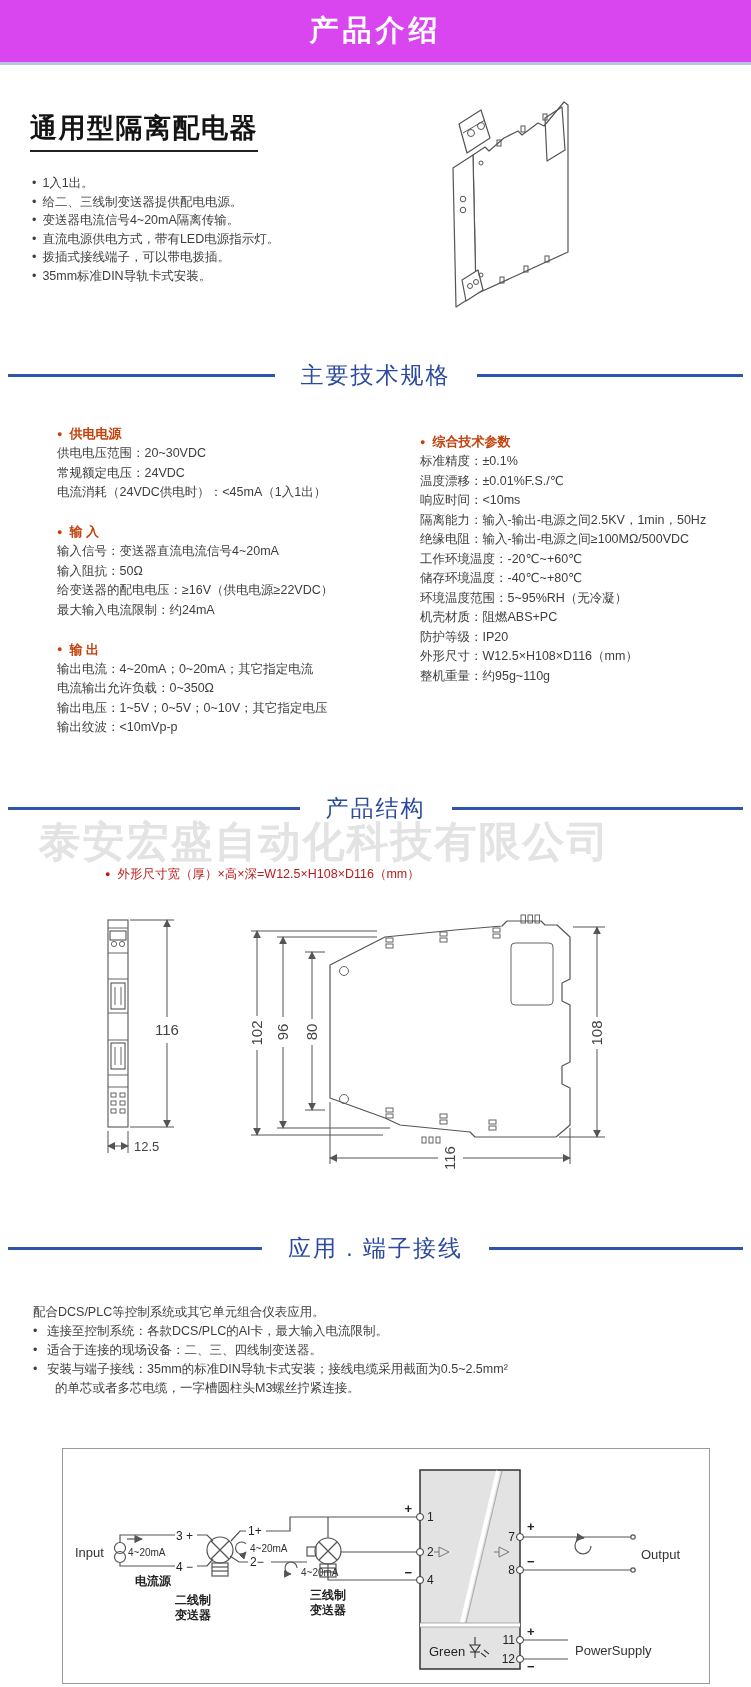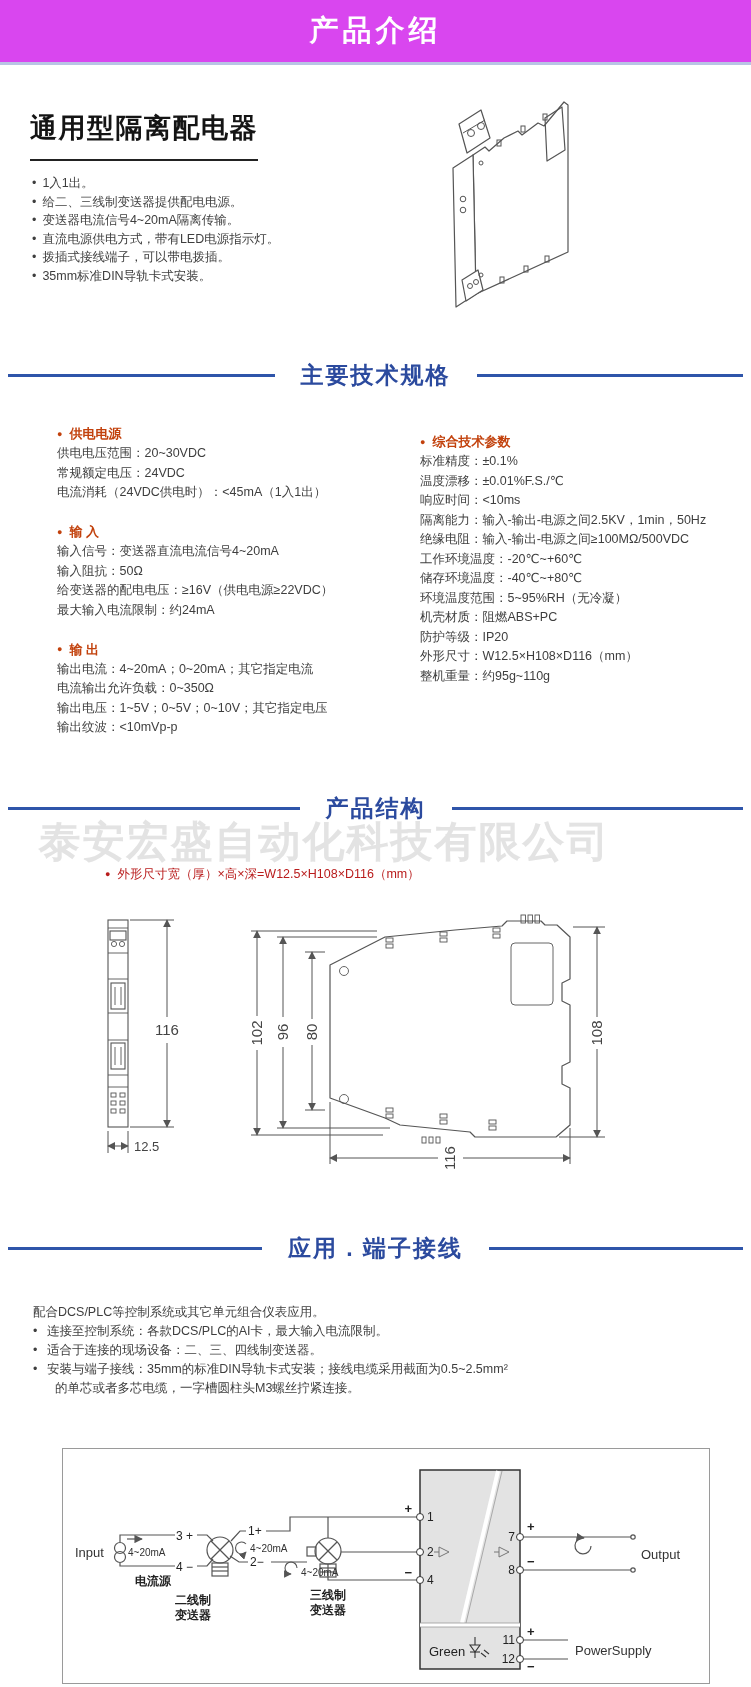--- a/index.html
+++ b/index.html
@@ -3,26 +3,26 @@
 <meta charset="utf-8">
 <style>
   html,body{margin:0;padding:0;background:#fff;}
   #page{position:relative;width:751px;height:1687px;background:#fff;overflow:hidden;
         font-family:"Liberation Sans","DejaVu Sans",sans-serif;color:#3e3e3e;}
   .abs{position:absolute;}
   .topbar{left:0;top:0;width:751px;height:62px;background:#d946ef;border-bottom:3px solid #b9c4e4;
           display:flex;align-items:center;justify-content:center;}
   .topbar .t{color:#ffffff;font-size:29px;font-weight:bold;letter-spacing:4px;}
   .h2{font-size:27px;font-weight:bold;color:#141414;border-bottom:2.5px solid #222;
-      padding-bottom:13px;letter-spacing:1.5px;display:inline-block;}
+      padding-bottom:4px;letter-spacing:1.5px;display:inline-block;}
   .features{font-size:12.5px;line-height:18.6px;color:#3e3e3e;}
   .features .mk{margin-right:6px;}
   .sec{display:flex;align-items:center;gap:26px;}
   .sec .ln{flex:1;height:2.5px;background:#2f55aa;}
-  .sec .st{color:#2b4a9e;font-size:23px;font-weight:bold;letter-spacing:2px;white-space:nowrap;}
+  .sec .st{color:#2b4a9e;font-size:23px;font-weight:normal;letter-spacing:2px;white-space:nowrap;}
   .speccol{font-size:12.5px;line-height:19.5px;color:#3e3e3e;}
   .sg + .sg{margin-top:19.5px;}
   .sh{font-weight:bold;font-size:13px;color:#c2410c;}
   .sh .dot{font-size:9px;vertical-align:1.5px;margin-right:7px;}
   .wm{left:0;top:814px;width:649px;text-align:center;font-size:42px;font-weight:bold;
       color:#e3e3e3;letter-spacing:2px;white-space:nowrap;}
   .dimnote{font-size:12.5px;color:#b91c1c;}
   .dimnote .dot{font-size:9px;vertical-align:1.5px;margin-right:7px;}
   .appt{font-size:12.5px;line-height:19px;color:#3e3e3e;}
   .appt .row{display:flex;}

